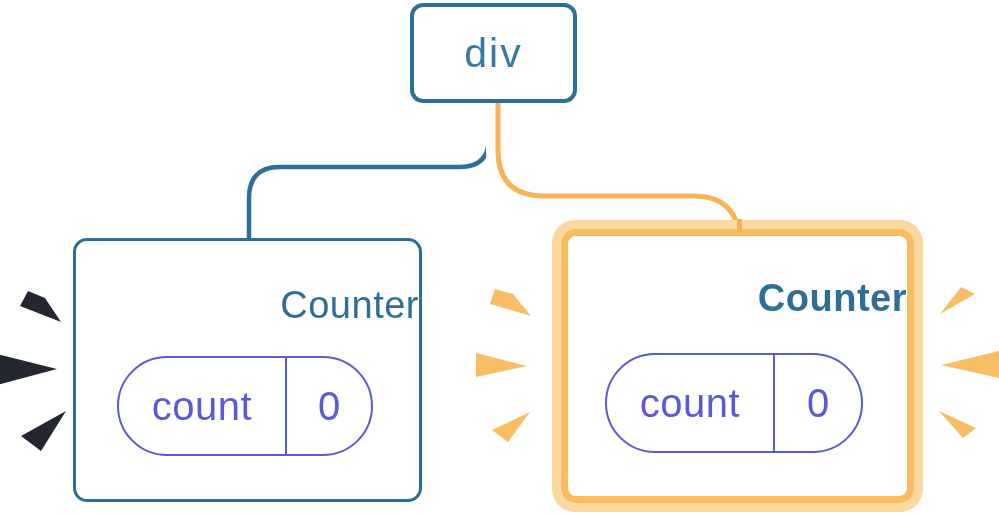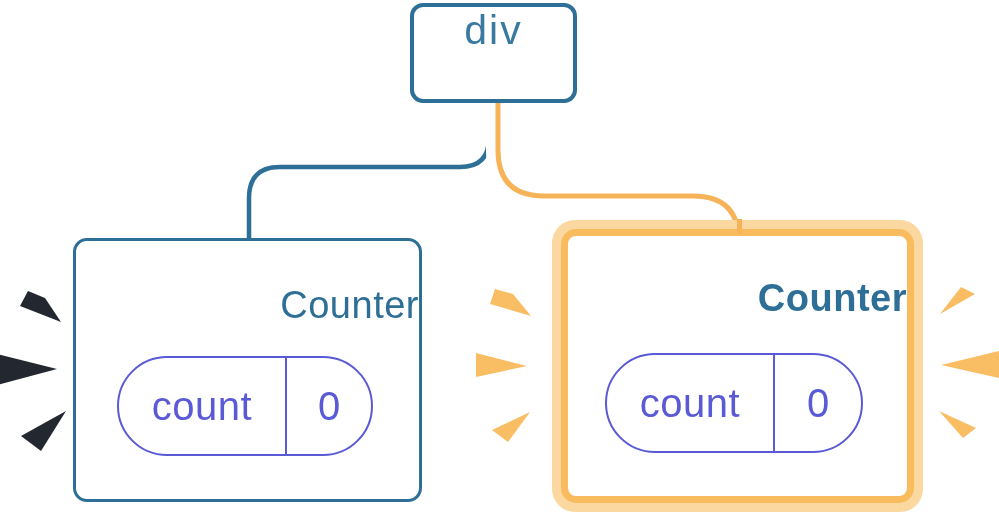--- a/index.html
+++ b/index.html
@@ -11,21 +11,21 @@
   .edge-blue{fill:none;stroke:var(--blue);stroke-width:4.5;}
   .edge-casing{fill:none;stroke:var(--white);stroke-width:22;}
   .edge-orange{fill:none;stroke:var(--orange);stroke-width:5;}
   .spark-dark{fill:var(--dark-spark);}
   .spark-orange{fill:var(--orange-spark);}
 
   .node-div{
     position:absolute;left:410px;top:3px;width:167px;height:100px;
     box-sizing:border-box;background:var(--white);
     border:4px solid var(--blue);border-radius:13px;
-    display:flex;align-items:flex-start;justify-content:center;
+    display:flex;align-items:center;justify-content:center;
     font-size:41px;letter-spacing:2px;color:var(--blue-text);z-index:3;
   }
 
   .card-left{
     position:absolute;left:73px;top:238px;width:349px;height:264px;
     box-sizing:border-box;background:var(--white);
     border:3.5px solid var(--blue);border-radius:14px;z-index:2;
   }
   .card-title{
     position:absolute;left:0;width:100%;text-align:right;

